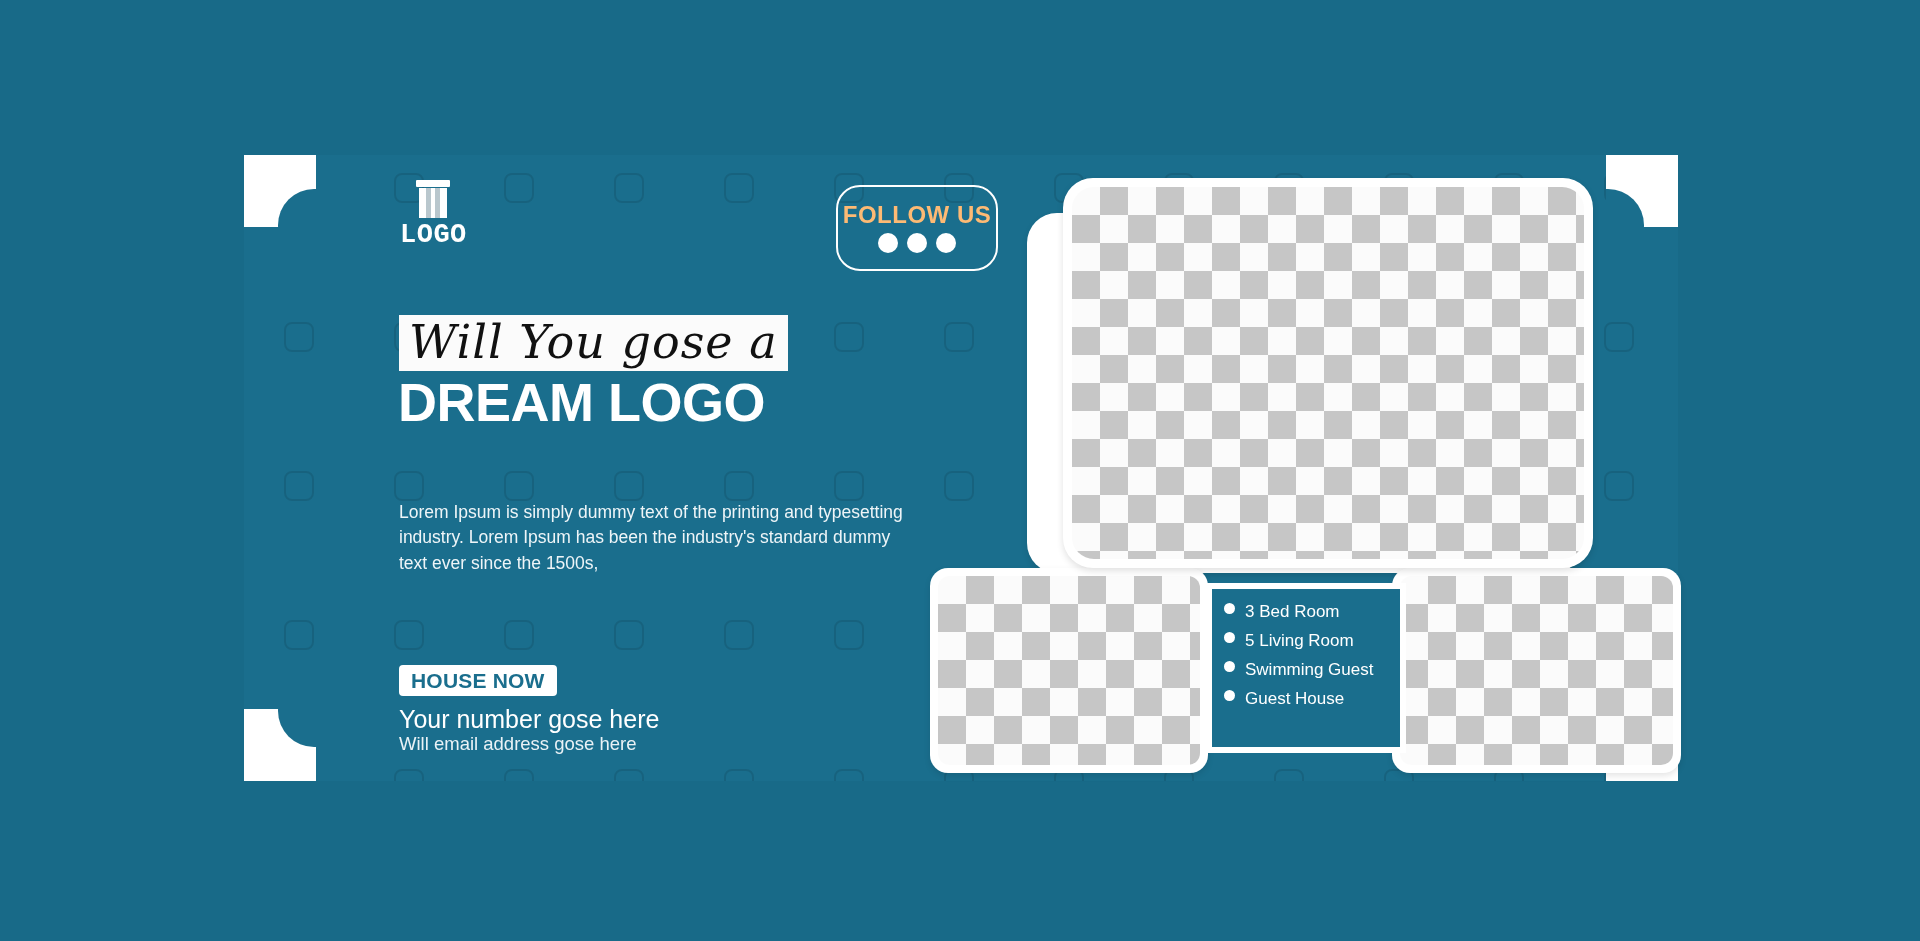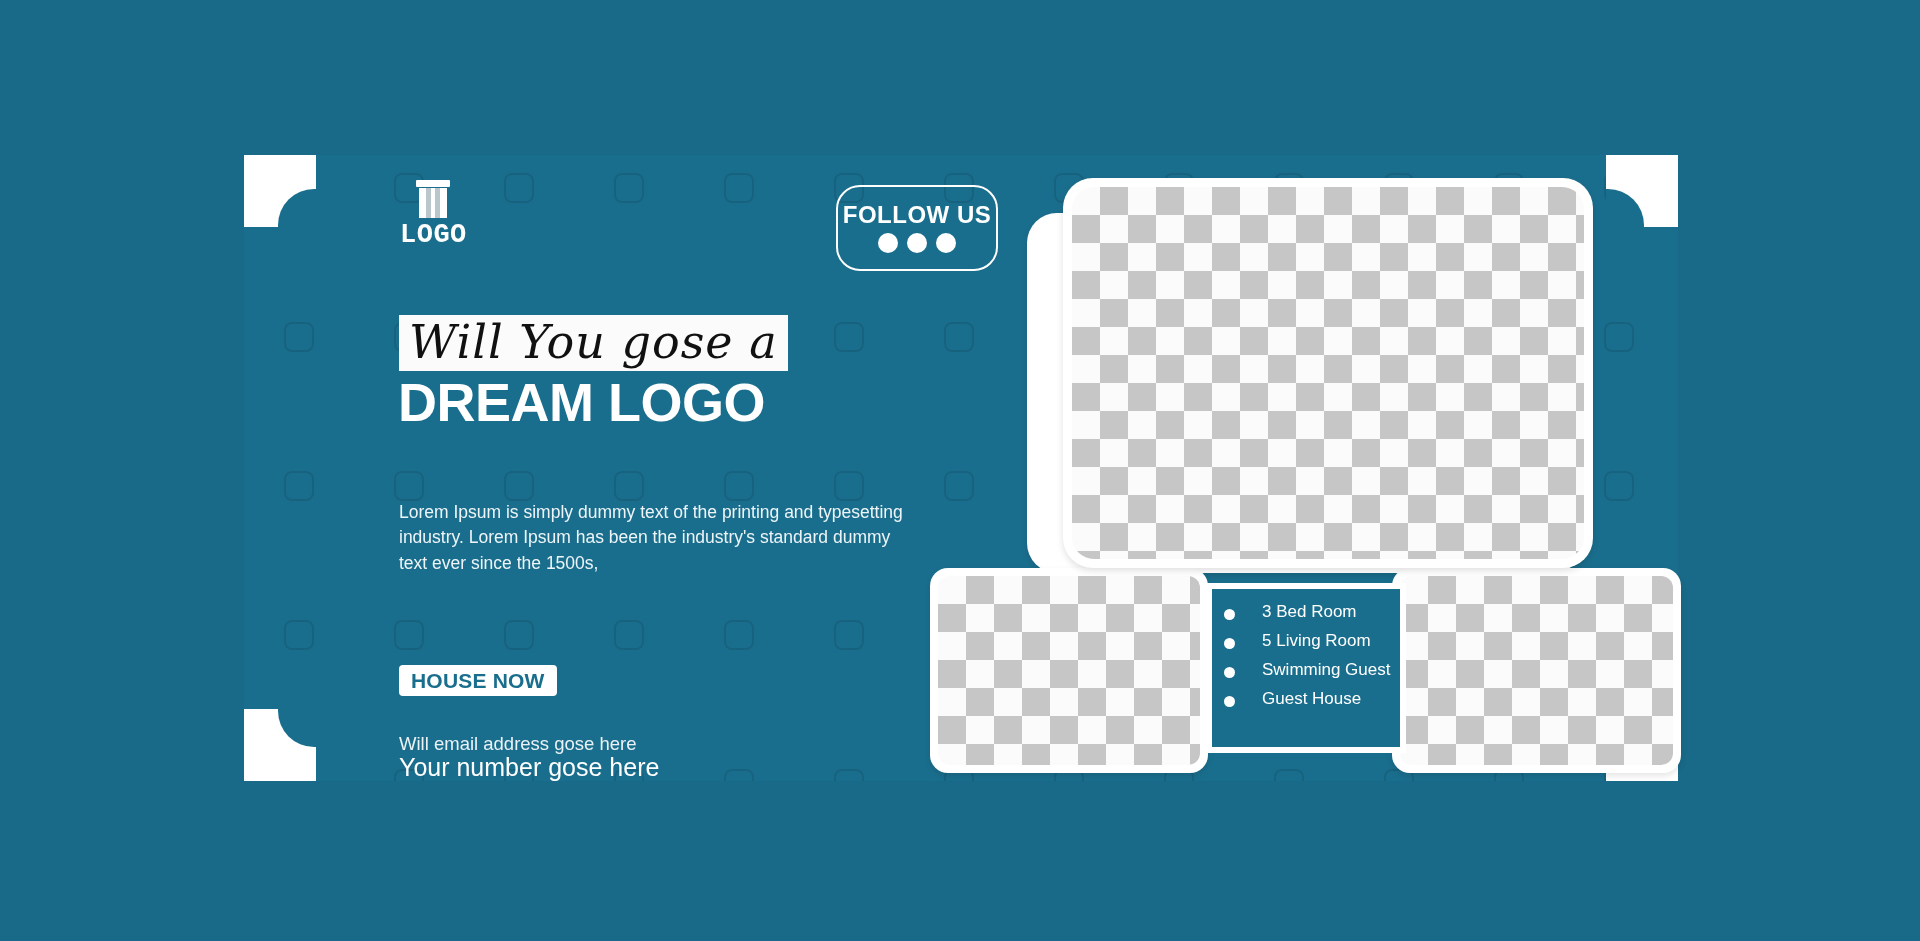--- a/index.html
+++ b/index.html
@@ -97,21 +97,21 @@
     width:158px; height:82px;
     border:2.5px solid #ffffff;
     border-radius:24px;
     z-index:6;
     display:flex;
     flex-direction:column;
     align-items:center;
     justify-content:center;
   }
   #follow-label{
-    color:#ffffff;
+    color:#fdba74;
     font-size:24px;
     font-weight:bold;
     letter-spacing:0.5px;
     line-height:1;
     margin-bottom:6px;
   }
   #follow-dots{display:flex;gap:9px;}
   #follow-dots span{
     display:block;width:20px;height:20px;border-radius:50%;background:#ffffff;
   }
@@ -170,21 +170,20 @@
     line-height:1;
     z-index:6;
   }
   #contact-phone{
     position:absolute;
     left:399px; top:707px;
     color:#ffffff;
     font-size:25px;
     line-height:1;
     z-index:6;
-    margin-top:48px;
   }
   #contact-email{
     position:absolute;
     left:399px; top:735px;
     color:#eaf2f6;
     font-size:18.5px;
     line-height:1;
     z-index:6;
   }
 
@@ -259,22 +258,22 @@
     width:200px; height:170px;
     background:#1a6e8d;
     border:6px solid #ffffff;
     box-sizing:border-box;
     z-index:7;
     padding:14px 0 0 12px;
     overflow:hidden;
   }
   .feature-row{
     display:flex;
-    align-items:flex-end;
-    gap:27px;
+    align-items:flex-start;
+    gap:10px;
     margin-bottom:12px;
     position:relative;
     z-index:2;
   }
   .feature-dot{
     width:11px;height:11px;border-radius:50%;
     background:#ffffff;
     flex:0 0 auto;
   }
   .feature-label{

